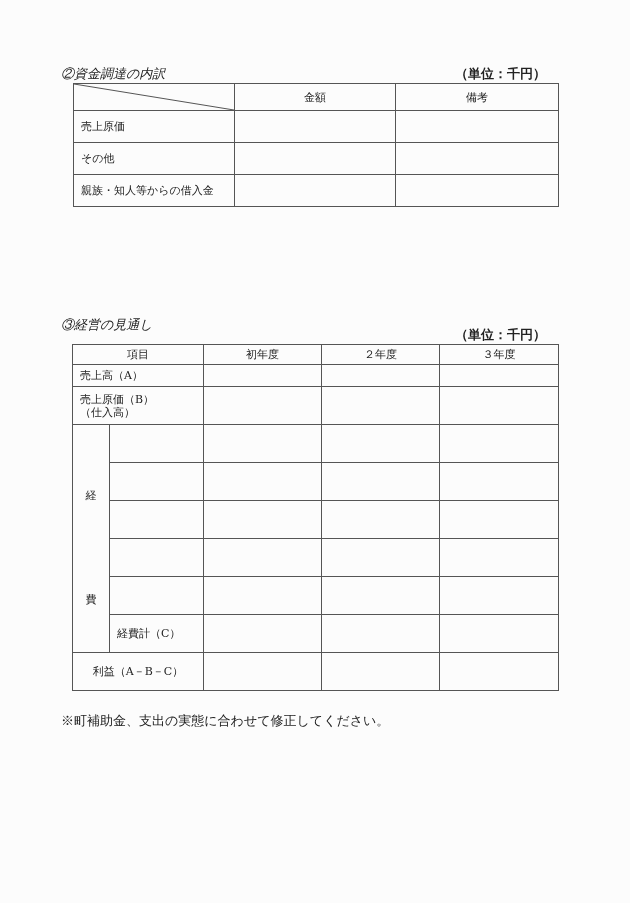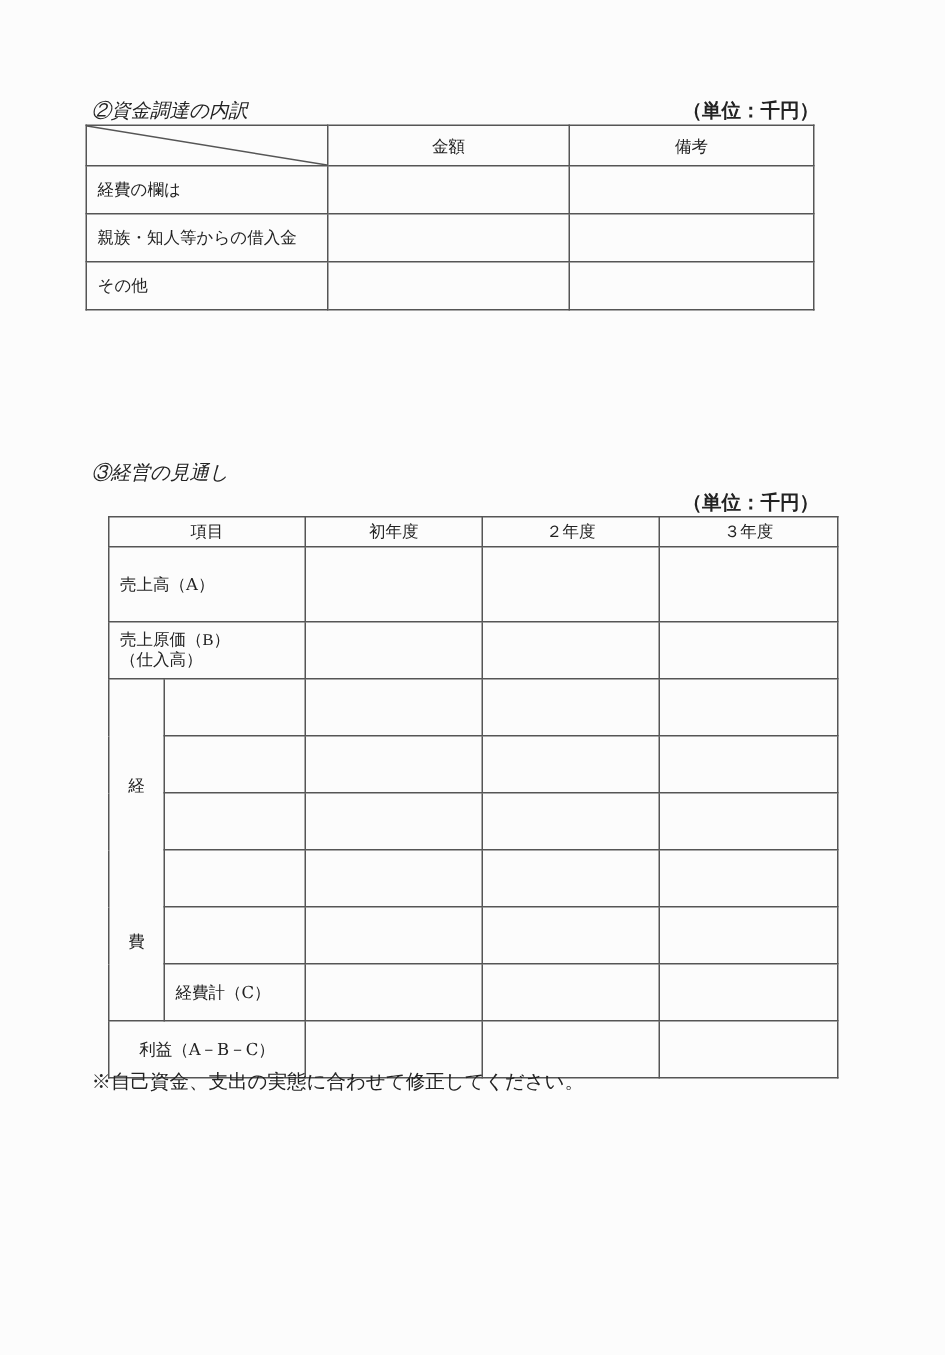--- a/index.html
+++ b/index.html
@@ -20,80 +20,80 @@
   .vert { text-align: center; vertical-align: top; }
   .vert .k1 { display:block; margin-top: 63px; }
   .vert .k2 { display:block; margin-top: 89px; }
 </style>
 </head>
 <body>
 
 <div class="sec-title" style="left:61px;top:65px;">②資金調達の内訳</div>
 <div class="unit" style="left:455px;top:65px;">（単位：千円）</div>
 
-<table style="left:57px;top:83px;width:485px;">
+<table style="left:73px;top:83px;width:485px;">
   <colgroup>
       <col style="width:161px">
       <col style="width:161px">
       <col style="width:163px">
     </colgroup>
   <tbody>
       <tr style="height:27px">
     <td class="diag">
       <svg viewBox="0 0 100 100" preserveAspectRatio="none">
             <line x1="0" y1="0" x2="100" y2="100" stroke="#555" stroke-width="1" vector-effect="non-scaling-stroke"></line>
           </svg>
     </td>
     <td class="c">金額</td>
     <td class="c">備考</td>
   </tr>
   <tr style="height:32px">
-    <td class="l">経費の欄は</td>
+    <td class="l">売上原価</td>
+    <td></td>
+    <td></td>
+  </tr>
+  <tr style="height:32px">
+    <td class="l">その他</td>
     <td></td>
     <td></td>
   </tr>
   <tr style="height:32px">
     <td class="l">親族・知人等からの借入金</td>
     <td></td>
     <td></td>
   </tr>
-  <tr style="height:32px">
-    <td class="l">その他</td>
-    <td></td>
-    <td></td>
-  </tr>
 </tbody>
   </table>
 
-<div class="sec-title" style="left:61px;top:306px;">③経営の見通し</div>
+<div class="sec-title" style="left:61px;top:316px;">③経営の見通し</div>
 <div class="unit" style="left:455px;top:326px;">（単位：千円）</div>
 
 <table style="left:72px;top:344px;width:486px;">
   <colgroup>
       <col style="width:37px">
       <col style="width:94px">
       <col style="width:118px">
       <col style="width:118px">
       <col style="width:119px">
     </colgroup>
   <tbody>
       <tr style="height:20px">
     <td class="c" colspan="2">項目</td>
     <td class="c">初年度</td>
     <td class="c">２年度</td>
     <td class="c">３年度</td>
   </tr>
-  <tr style="height:50px">
+  <tr style="height:22px">
     <td class="l" colspan="2">売上高（A）</td>
     <td></td>
     <td></td>
     <td></td>
   </tr>
   <tr style="height:38px">
-    <td class="l" colspan="2" style="line-height:13px;font-family:Liberation Serif, serif;">
+    <td class="l" colspan="2" style="line-height:13px;">
       <span>売上原価（B）</span><br>
       <span>（仕入高）</span>
     </td>
     <td></td>
     <td></td>
     <td></td>
   </tr>
   <tr style="height:38px">
     <td rowspan="6" class="vert">
       <span class="k1">経</span>
@@ -136,13 +136,13 @@
   </tr>
   <tr style="height:38px">
     <td class="c" colspan="2">利益（A－B－C）</td>
     <td></td>
     <td></td>
     <td></td>
   </tr>
 </tbody>
   </table>
 
-<div class="note" style="left:61px;top:712px;">※自己資金、支出の実態に合わせて修正してください。</div>
+<div class="note" style="left:61px;top:712px;">※町補助金、支出の実態に合わせて修正してください。</div>
 
 </body></html>

